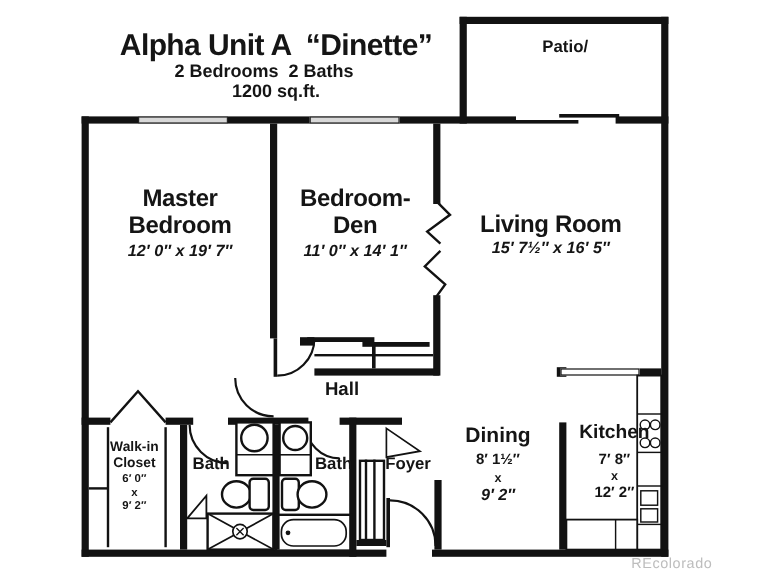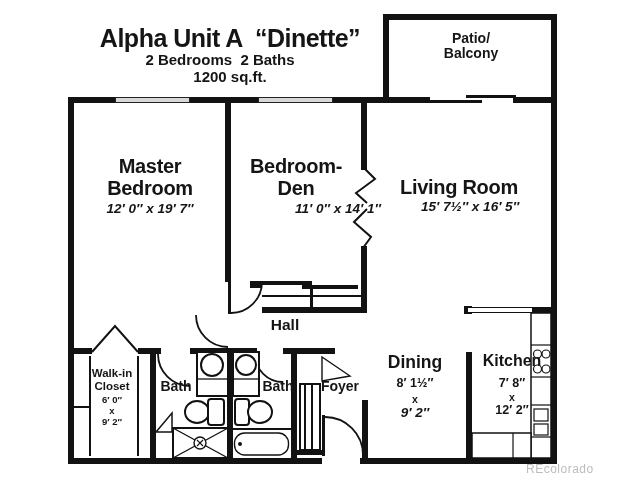--- a/index.html
+++ b/index.html
@@ -133,27 +133,26 @@
       <path d="M322,357 L350,376 L322,381 Z" stroke-width="1.4" fill="#fff"></path>
     </g>
   </svg>
 
   <div class="lbl t20" style="left:80px;top:178px;width:140px;">Bedroom</div>
   <div class="lbl t20" style="left:80px;top:156px;width:140px;">Master</div>
   <div class="lbl d13" style="left:80px;top:202px;width:140px;">12′ 0″ x 19′ 7″</div>
 
   <div class="lbl t20" style="left:226px;top:156px;width:140px;">Bedroom-</div>
   <div class="lbl t20" style="left:226px;top:178px;width:140px;">Den</div>
-  <div class="lbl d13" style="left:226px;top:202px;width:140px;padding-left:42px;">11′ 0″ x 14′ 1″</div>
+  <div class="lbl d13" style="left:226px;top:202px;width:140px;">11′ 0″ x 14′ 1″</div>
 
   <div class="lbl t20" style="left:379px;top:177px;width:160px;">Living Room</div>
-  <div class="lbl d13" style="left:390px;top:200px;width:160px;">15′ 7½″ x 16′ 5″</div>
+  <div class="lbl d13" style="left:379px;top:200px;width:160px;">15′ 7½″ x 16′ 5″</div>
 
   <div class="lbl t14" style="left:411px;top:31px;width:120px;">Patio/</div>
-  <div class="lbl t14" style="left:411px;top:46px;width:120px;">Balcony</div>
 
   <div class="lbl s11" style="left:76px;top:367px;width:72px;">Walk-in</div>
   <div class="lbl s11" style="left:76px;top:380px;width:72px;">Closet</div>
   <div class="lbl s9" style="left:76px;top:395px;width:72px;">6′ 0″</div>
   <div class="lbl s9" style="left:76px;top:406px;width:72px;">x</div>
   <div class="lbl s9" style="left:76px;top:417px;width:72px;">9′ 2″</div>
 
   <div class="lbl t14" style="left:154px;top:379px;width:44px;">Bath</div>
   <div class="lbl t14" style="left:256px;top:379px;width:44px;">Bath</div>
   <div class="lbl t14" style="left:263px;top:317px;width:44px;font-size:15.5px;">Hall</div>

